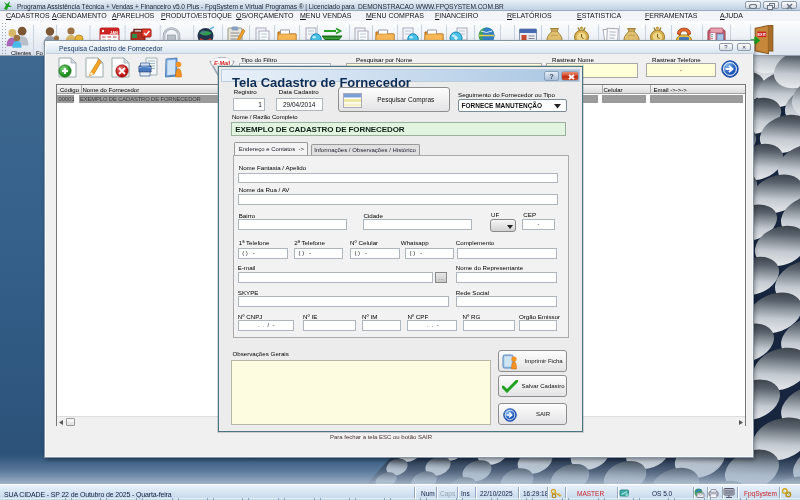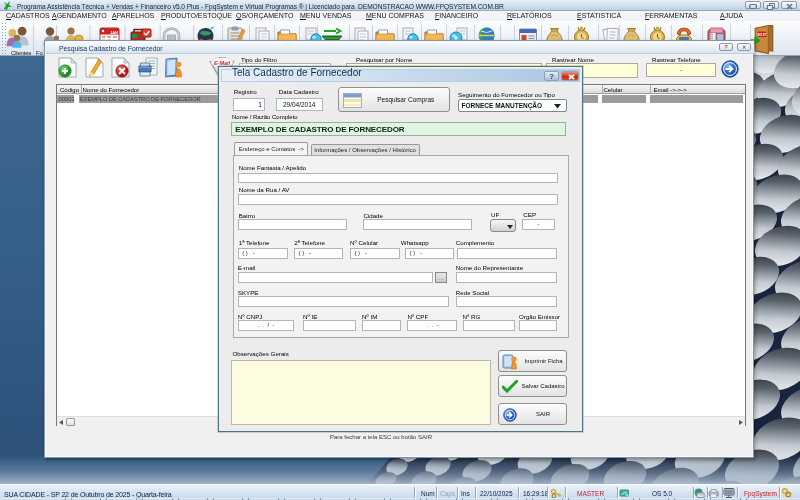--- a/index.html
+++ b/index.html
@@ -628,21 +628,21 @@
      <svg class="a" style="left:681px;top:2.5px" width="5" height="5" viewBox="0 0 5 5">
           <path d="M1 0 L5 2.5 L1 5 Z" fill="#555"></path>
         </svg>
    </div>
  </div>
  <div class="a" style="left:285px;top:392.5px;font-size:6px;color:#4a3434;white-space:nowrap;">Para fechar a tela ESC ou botão SAIR</div>
 </div>
 
 <div class="a" id="twin" style="left:218px;top:66px;width:365px;height:366px;background:#ececec;border:1px solid #4a7581;box-shadow:0 0 0 1px rgba(130,140,145,.35);">
  <div class="a" style="left:2px;top:2px;width:359px;height:13px;background:linear-gradient(90deg,#e9f1fa,#a9c6e2);border:1px solid #bcccdf;"></div>
- <div class="a" style="left:13px;top:0;font-size:10px;font-weight:normal;color:#0d2d55;">Tela Cadastro de Fornecedor</div>
+ <div class="a" style="left:13px;top:8px;font-size:13px;font-weight:bold;color:#0d2d55;">Tela Cadastro de Fornecedor</div>
  <div class="a" style="left:325px;top:3.5px;width:15px;height:10px;background:linear-gradient(#e4edf8,#aabfd8);border:1px solid #8ca0b8;border-radius:2px;text-align:center;font-size:7.5px;line-height:9px;color:#3a4a5a;font-weight:bold;">?</div>
  <div class="a" style="left:342px;top:3.5px;width:18px;height:10px;background:linear-gradient(#e8906c,#d8503a 40%,#bf2e14 55%,#cc5030);border:1px solid #96a4b8;border-radius:2.5px;">
       <svg class="a" style="left:5.5px;top:2px" width="7" height="6" viewBox="0 0 7 6">
         <path d="M1 1 L6 5 M6 1 L1 5" stroke="#fff" stroke-width="1.8"></path>
       </svg>
     </div>
  <div class="flbl" style="left:14.7px;top:21px;">Registro</div>
  <div class="flbl" style="left:59.8px;top:21px;">Data Cadastro</div>
  <div class="fld" style="left:13.8px;top:31px;width:32px;height:13px;text-align:right;line-height:11px;padding-right:2px;">1</div>
  <div class="fld" style="left:56.7px;top:31px;width:47px;height:13px;text-align:center;line-height:11px;">29/04/2014</div>

